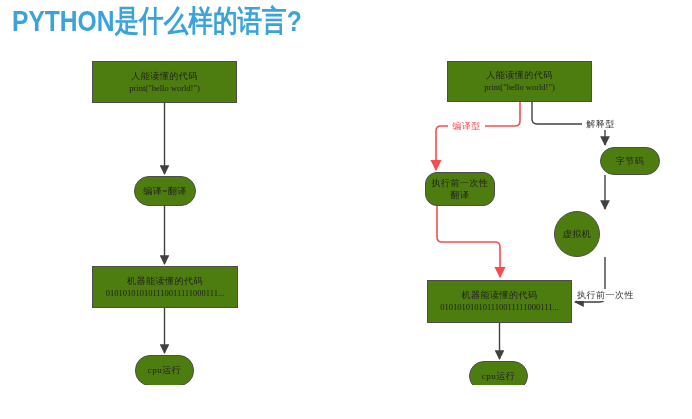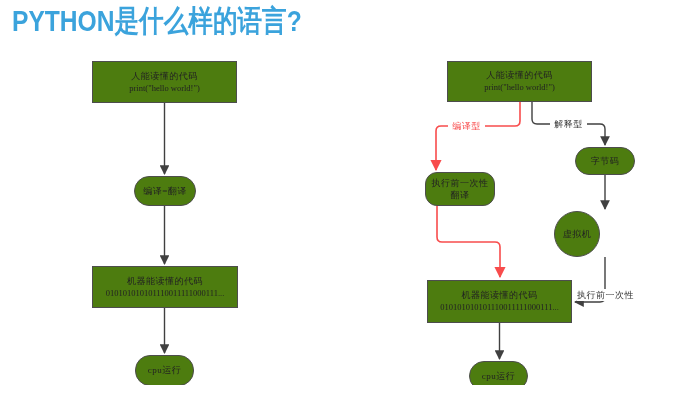--- a/index.html
+++ b/index.html
@@ -80,36 +80,36 @@
   <div class="node" style="left:447px;top:61px;width:145px;height:41px">
     <span class="t1">人能读懂的代码</span>
     <span class="t2">print("hello world!")</span>
   </div>
 
   <div class="node round12" style="left:425px;top:172px;width:70px;height:34px">
     <span class="t1">执行前一次性</span>
     <span class="t1">翻译</span>
   </div>
 
-  <div class="node stadium" style="left:575px;top:147px;width:60px;height:28px">
+  <div class="node stadium" style="left:600px;top:147px;width:60px;height:28px">
     <span class="t1">字节码</span>
   </div>
 
   <div class="node circle" style="left:554px;top:211px;width:46px;height:46px">
     <span class="t1">虚拟机</span>
   </div>
 
   <div class="node" style="left:427px;top:280px;width:145px;height:43px">
     <span class="t1">机器能读懂的代码</span>
     <span class="t2">010101010101110011111000111...</span>
   </div>
 
   <div class="node stadium" style="left:469px;top:361px;width:59px;height:30px">
     <span class="t1">cpu运行</span>
   </div>
 
   <div class="edge-label red" style="left:448px;top:120px;width:37px">编译型</div>
 
-  <div class="edge-label" style="left:550px;top:118px;width:37px">解释型</div>
+  <div class="edge-label" style="left:582px;top:118px;width:37px">解释型</div>
 
   <div class="edge-label" style="left:577px;top:289px;width:56px">执行前一次性</div>
 
 </div>
 
 </body></html>

